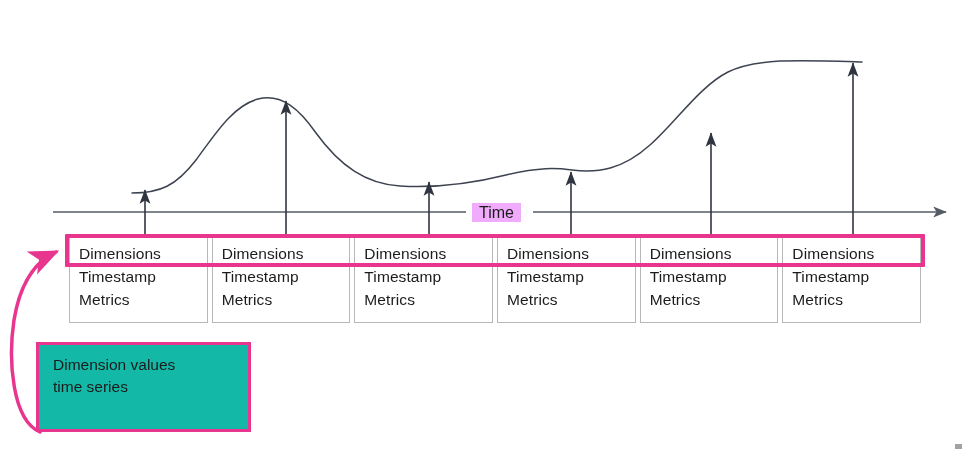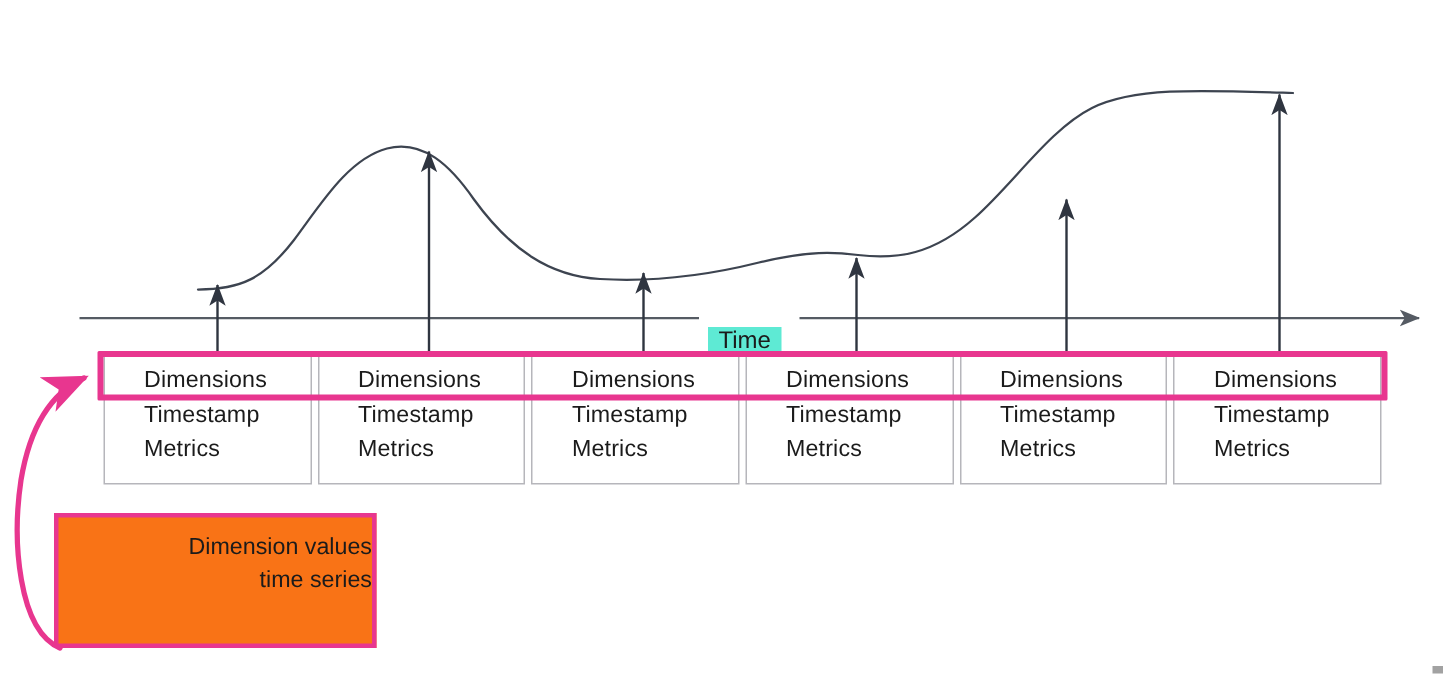--- a/index.html
+++ b/index.html
@@ -35,21 +35,21 @@
     width: 852px;
     height: 86px;
     display: flex;
     gap: 4px;
   }
   .record-box {
     flex: 1 1 0;
     border: 1px solid #b6b6bb;
     background: #ffffff;
     box-sizing: border-box;
-    padding: 4px 0 0 26px;
+    padding: 4px 0 0 9px;
   }
   .record-line {
     font-size: 15.5px;
     line-height: 23px;
     color: #1b1b1b;
     white-space: nowrap;
     letter-spacing: 0.1px;
   }
   
   .highlight-band {
@@ -64,40 +64,39 @@
     pointer-events: none;
   }
   
   .callout {
     position: absolute;
     left: 36px;
     top: 342px;
     width: 215px;
     height: 90px;
     border: 3px solid #e8368f;
-    background: #f97316;
+    background: #14b8a6;
     box-sizing: border-box;
     padding: 9px 0 0 14px;
-    text-align: right;
   }
   .callout-line {
     font-size: 15.5px;
     line-height: 22px;
     color: #1b1b1b;
     white-space: nowrap;
   }
   
   .time-label {
     position: absolute;
     left: 472px;
-    top: 218px;
+    top: 203px;
     font-size: 16px;
     line-height: 19px;
     color: #1b1b1b;
-    background: #5eead4;
+    background: #f0abfc;
     padding: 0 7px;
     white-space: nowrap;
     text-align: center;
   }
   .corner-tick {
     position: absolute;
     right: 2px;
     bottom: 1px;
     width: 7px;
     height: 5px;

